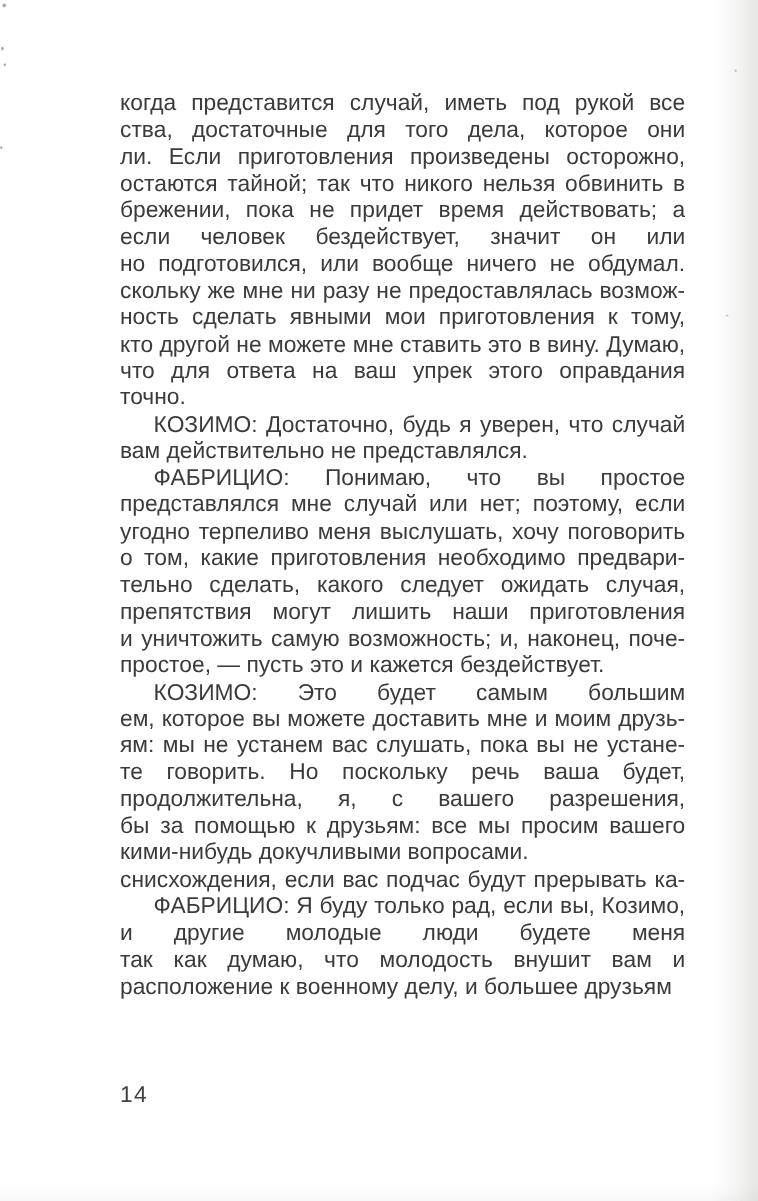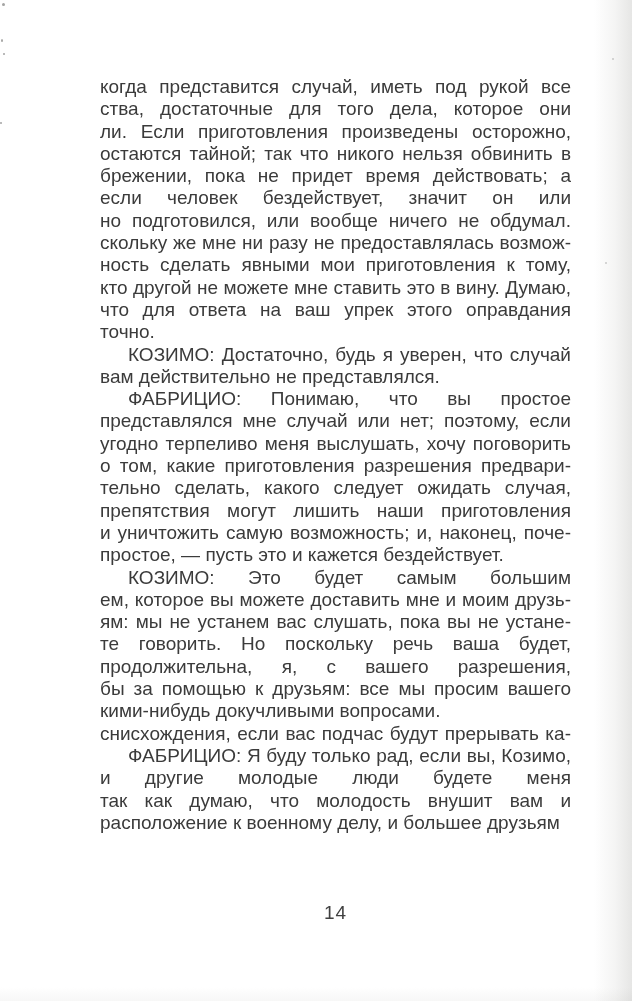--- a/index.html
+++ b/index.html
@@ -32,21 +32,20 @@
     text-align-last: justify;
     white-space: normal;
   }
   .line.last { text-align-last: left; }
   .line.indent { text-indent: 28px; }
   .page-number {
     position: absolute;
     top: 902px;
     left: 100px;
     width: 471px;
-    text-align: center;
     font-size: 19px;
     color: #414141;
     letter-spacing: 1px;
   }
   .edge-shadow-right {
     position: absolute;
     top: 0;
     right: 0;
     width: 38px;
     height: 100%;
@@ -101,21 +100,21 @@
         <div class="line last">точно.</div>
       </div>
       <div class="para">
         <div class="line indent">КОЗИМО: Достаточно, будь я уверен, что случай</div>
         <div class="line last">вам действительно не представлялся.</div>
       </div>
       <div class="para">
         <div class="line indent">ФАБРИЦИО: Понимаю, что вы простое сомневаться,</div>
         <div class="line">представлялся мне случай или нет; поэтому, если вам</div>
         <div class="line">угодно терпеливо меня выслушать, хочу поговорить</div>
-        <div class="line">о том, какие приготовления разрешения предвари-</div>
+        <div class="line">о том, какие приготовления необходимо предвари-</div>
         <div class="line">тельно сделать, какого следует ожидать случая, какие</div>
         <div class="line">препятствия могут лишить наши приготовления силы</div>
         <div class="line">и уничтожить самую возможность; и, наконец, поче-</div>
         <div class="line last">простое, — пусть это и кажется бездействует.</div>
       </div>
       <div class="para">
         <div class="line indent">КОЗИМО: Это будет самым большим удовольстви-</div>
         <div class="line">ем, которое вы можете доставить мне и моим друзь-</div>
         <div class="line">ям: мы не устанем вас слушать, пока вы не устане-</div>
         <div class="line">те говорить. Но поскольку речь ваша будет, вероятно,</div>

